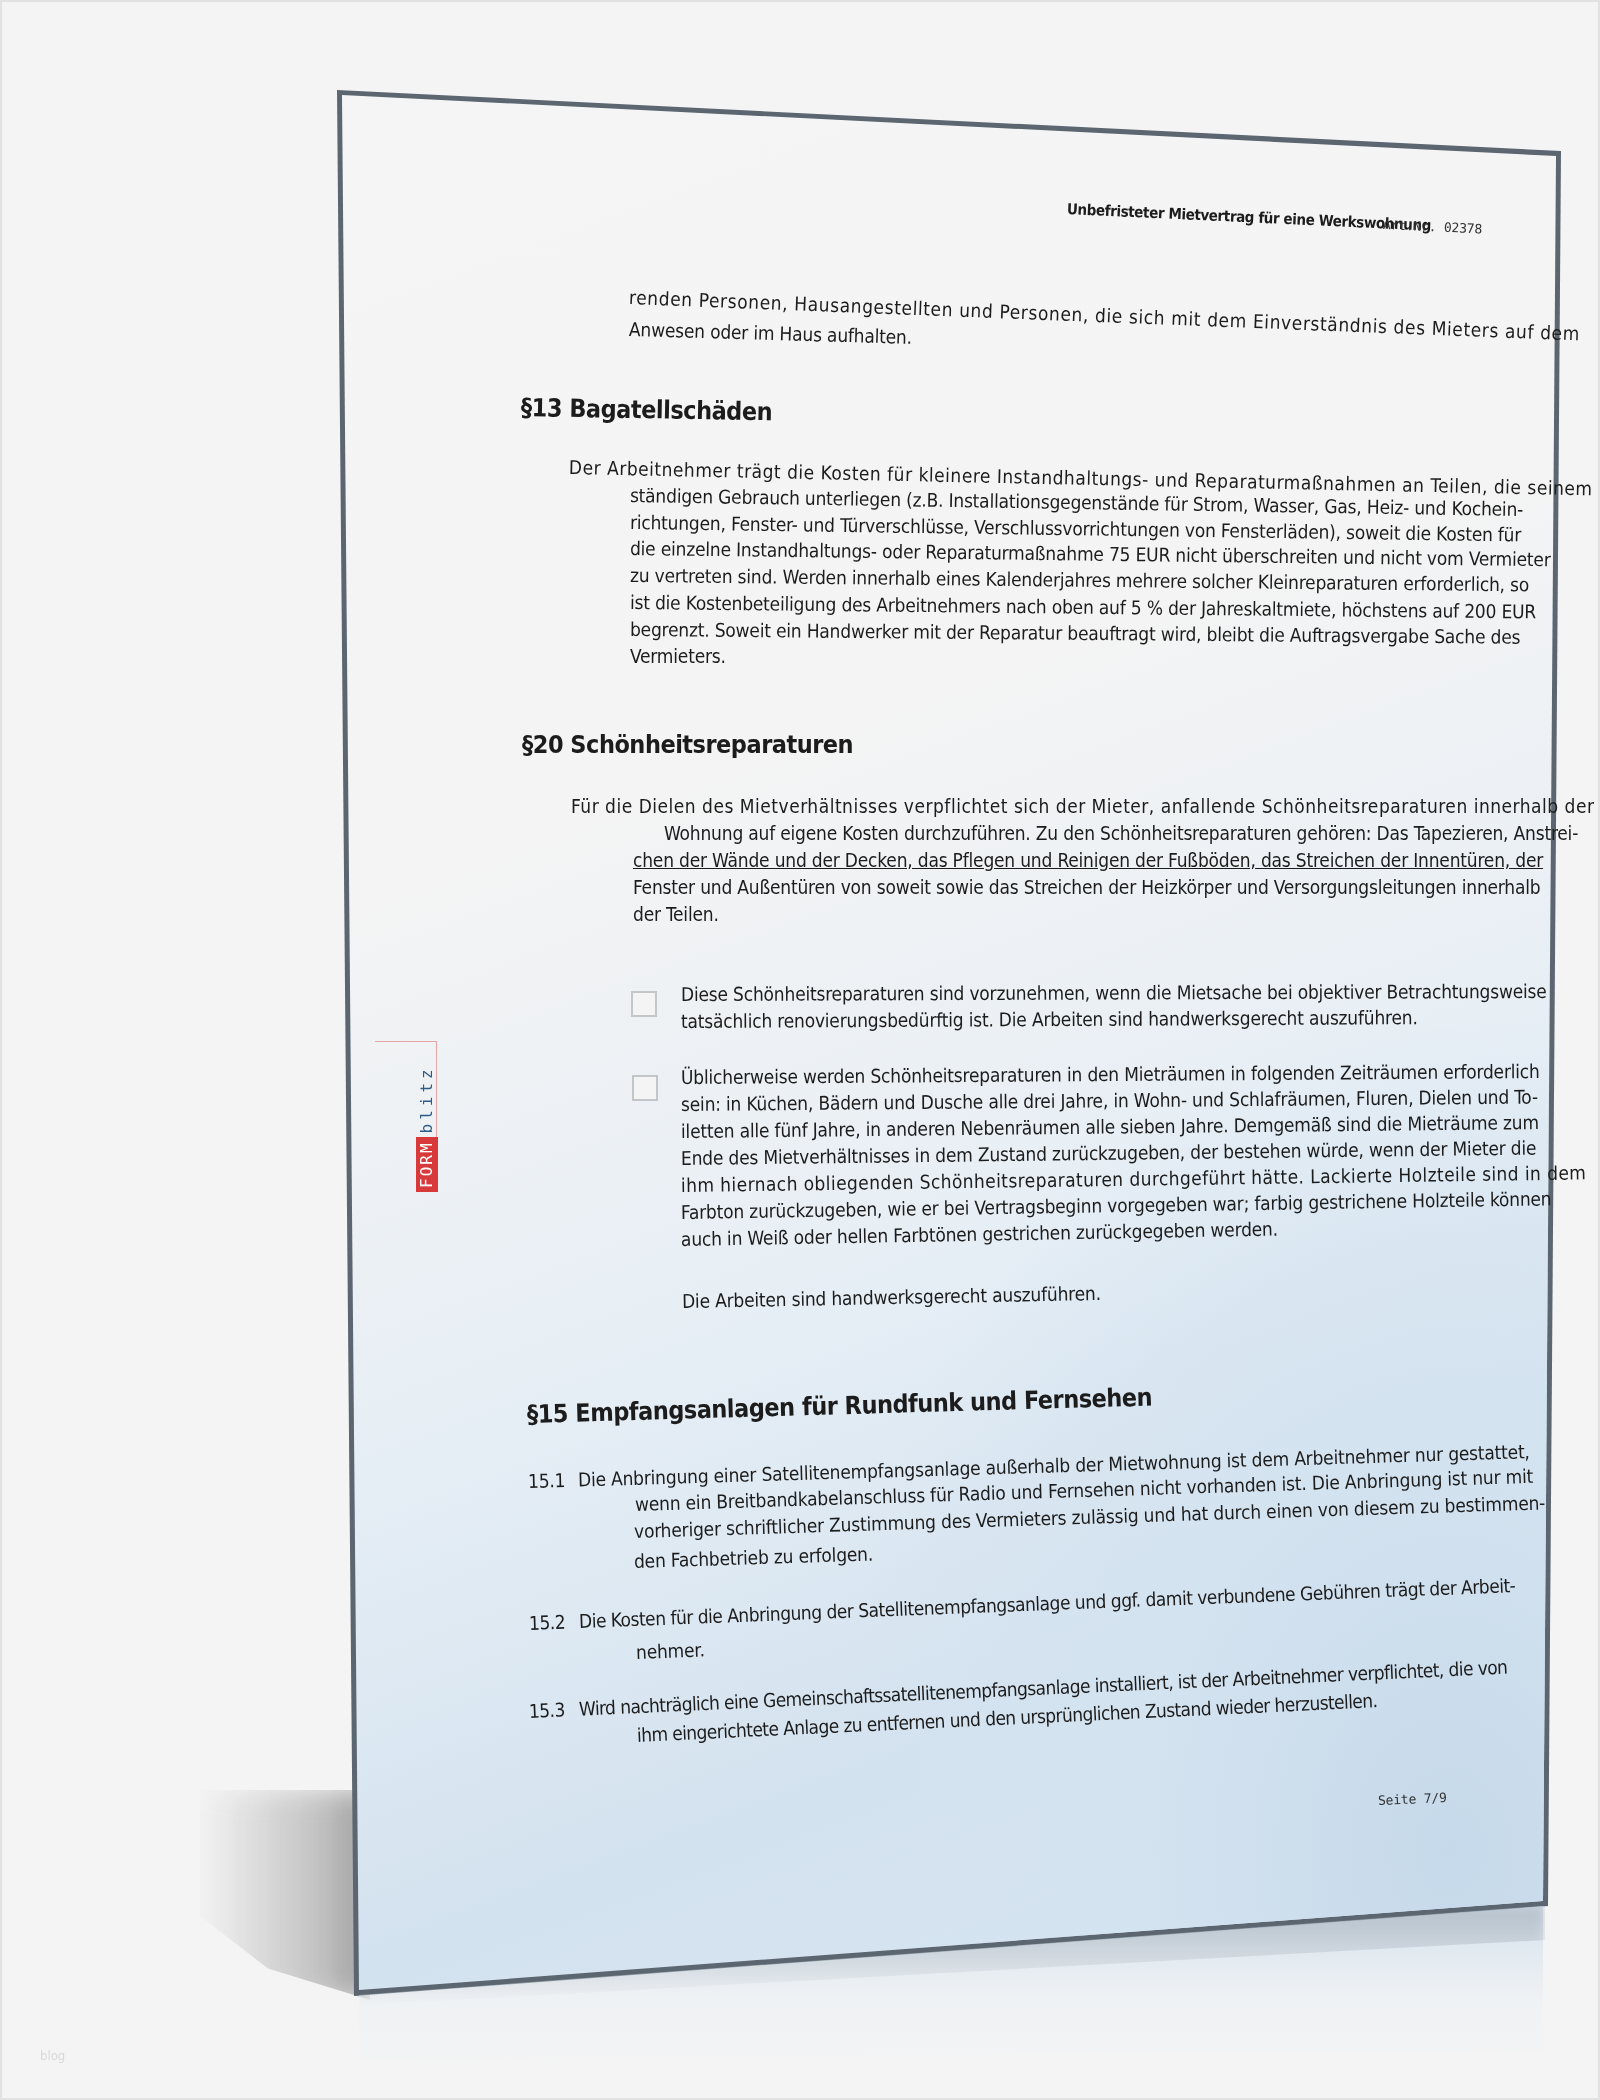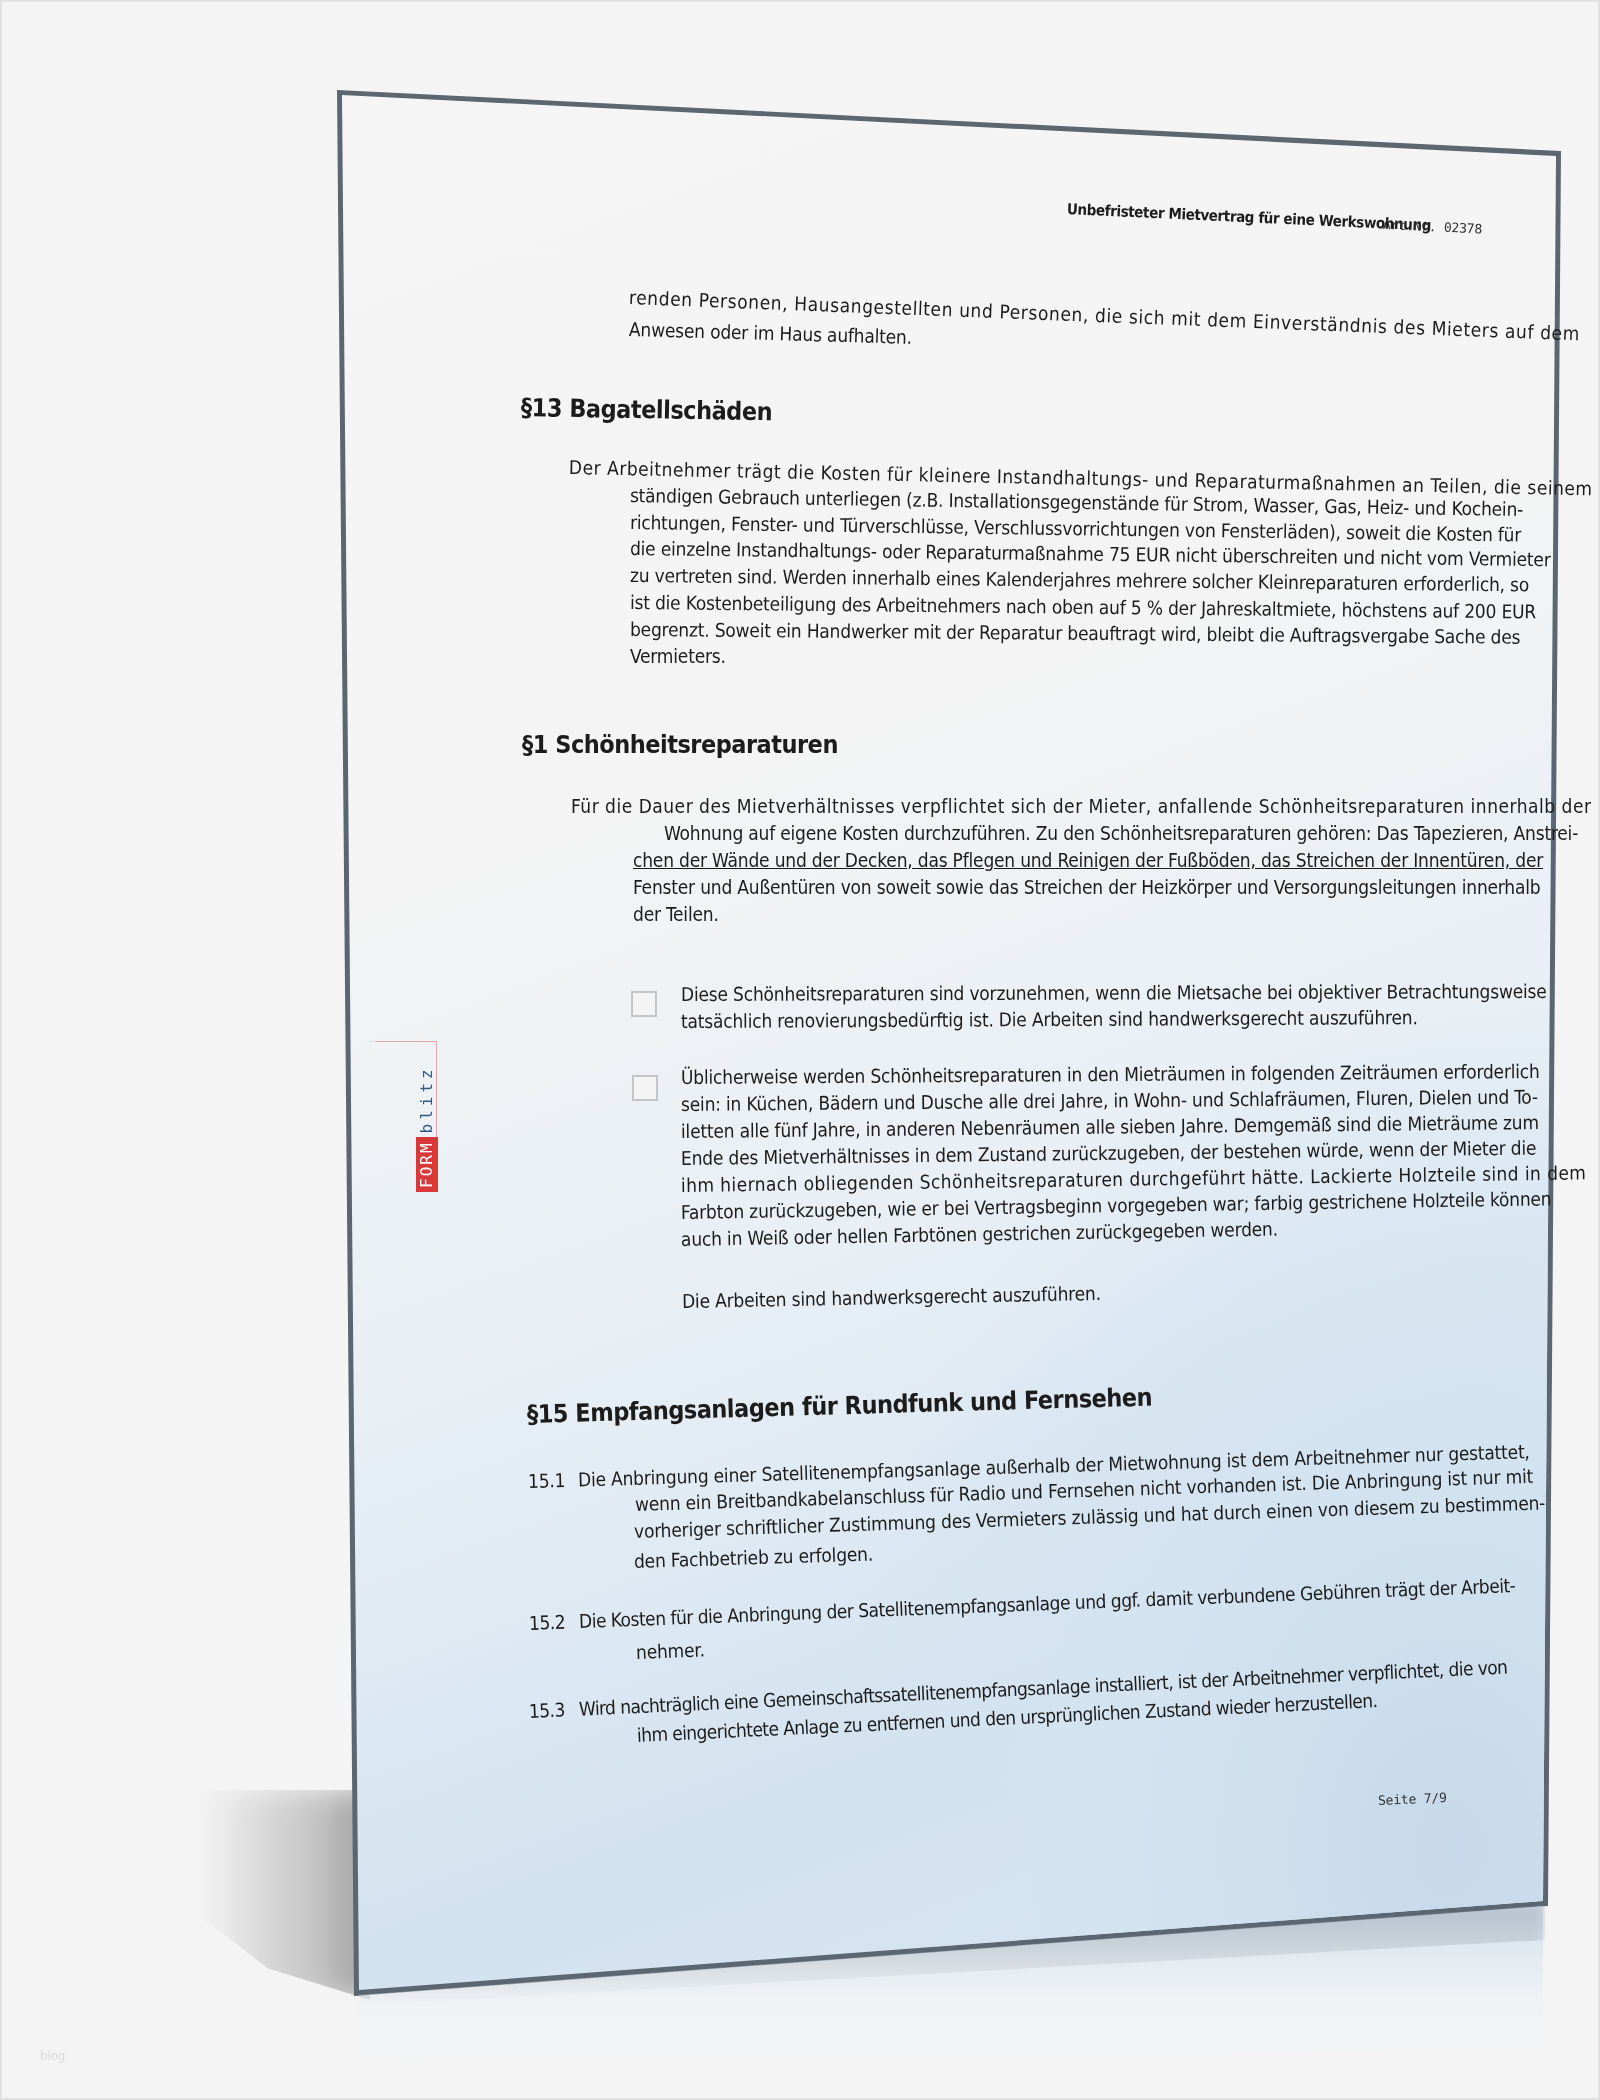--- a/index.html
+++ b/index.html
@@ -91,22 +91,22 @@
 <div class="ln h" style="left:521px;top:393px;transform:rotate(1deg);">§13 Bagatellschäden</div>
 <div class="ln" style="left:569px;top:456px;transform:rotate(1.2deg);letter-spacing:0.5px;">Der Arbeitnehmer trägt die Kosten für kleinere Instandhaltungs- und Reparaturmaßnahmen an Teilen, die seinem</div>
 <div class="ln" style="left:630px;top:484px;transform:rotate(0.9deg);">ständigen Gebrauch unterliegen (z.B. Installationsgegenstände für Strom, Wasser, Gas, Heiz- und Kochein-</div>
 <div class="ln" style="left:630px;top:511px;transform:rotate(0.8deg);">richtungen, Fenster- und Türverschlüsse, Verschlussvorrichtungen von Fensterläden), soweit die Kosten für</div>
 <div class="ln" style="left:630px;top:537px;transform:rotate(0.7deg);">die einzelne Instandhaltungs- oder Reparaturmaßnahme 75 EUR nicht überschreiten und nicht vom Vermieter</div>
 <div class="ln" style="left:630px;top:564px;transform:rotate(0.6deg);">zu vertreten sind. Werden innerhalb eines Kalenderjahres mehrere solcher Kleinreparaturen erforderlich, so</div>
 <div class="ln" style="left:630px;top:591px;transform:rotate(0.6deg);">ist die Kostenbeteiligung des Arbeitnehmers nach oben auf 5 % der Jahreskaltmiete, höchstens auf 200 EUR</div>
 <div class="ln" style="left:630px;top:618px;transform:rotate(0.5deg);">begrenzt. Soweit ein Handwerker mit der Reparatur beauftragt wird, bleibt die Auftragsvergabe Sache des</div>
 <div class="ln" style="left:630px;top:645px;text-align:right;">Vermieters.</div>
 
-<div class="ln h" style="left:522px;top:730px;">§1 Schönheitsreparaturen</div>
-<div class="ln" style="left:571px;top:795px;letter-spacing:0.5px;">Für die Dauer des Mietverhältnisses verpflichtet sich der Mieter, anfallende Schönheitsreparaturen innerhalb der</div>
+<div class="ln h" style="left:522px;top:730px;">§20 Schönheitsreparaturen</div>
+<div class="ln" style="left:571px;top:795px;letter-spacing:0.5px;">Für die Dielen des Mietverhältnisses verpflichtet sich der Mieter, anfallende Schönheitsreparaturen innerhalb der</div>
 <div class="ln" style="left:664px;top:822px;">Wohnung auf eigene Kosten durchzuführen. Zu den Schönheitsreparaturen gehören: Das Tapezieren, Anstrei-</div>
 <div class="ln" style="left:633px;top:849px;text-decoration:underline;">chen der Wände und der Decken, das Pflegen und Reinigen der Fußböden, das Streichen der Innentüren, der</div>
 <div class="ln" style="left:633px;top:876px;">Fenster und Außentüren von soweit sowie das Streichen der Heizkörper und Versorgungsleitungen innerhalb</div>
 <div class="ln" style="left:633px;top:903px;">der Teilen.</div>
 
 <div class="cb" style="left:631px;top:991px;"></div>
 <div class="ln" style="left:681px;top:983px;transform:rotate(-0.2deg);">Diese Schönheitsreparaturen sind vorzunehmen, wenn die Mietsache bei objektiver Betrachtungsweise</div>
 <div class="ln" style="left:681px;top:1010px;transform:rotate(-0.3deg);">tatsächlich renovierungsbedürftig ist. Die Arbeiten sind handwerksgerecht auszuführen.</div>
 
 <div class="cb" style="left:632px;top:1075px;"></div>

